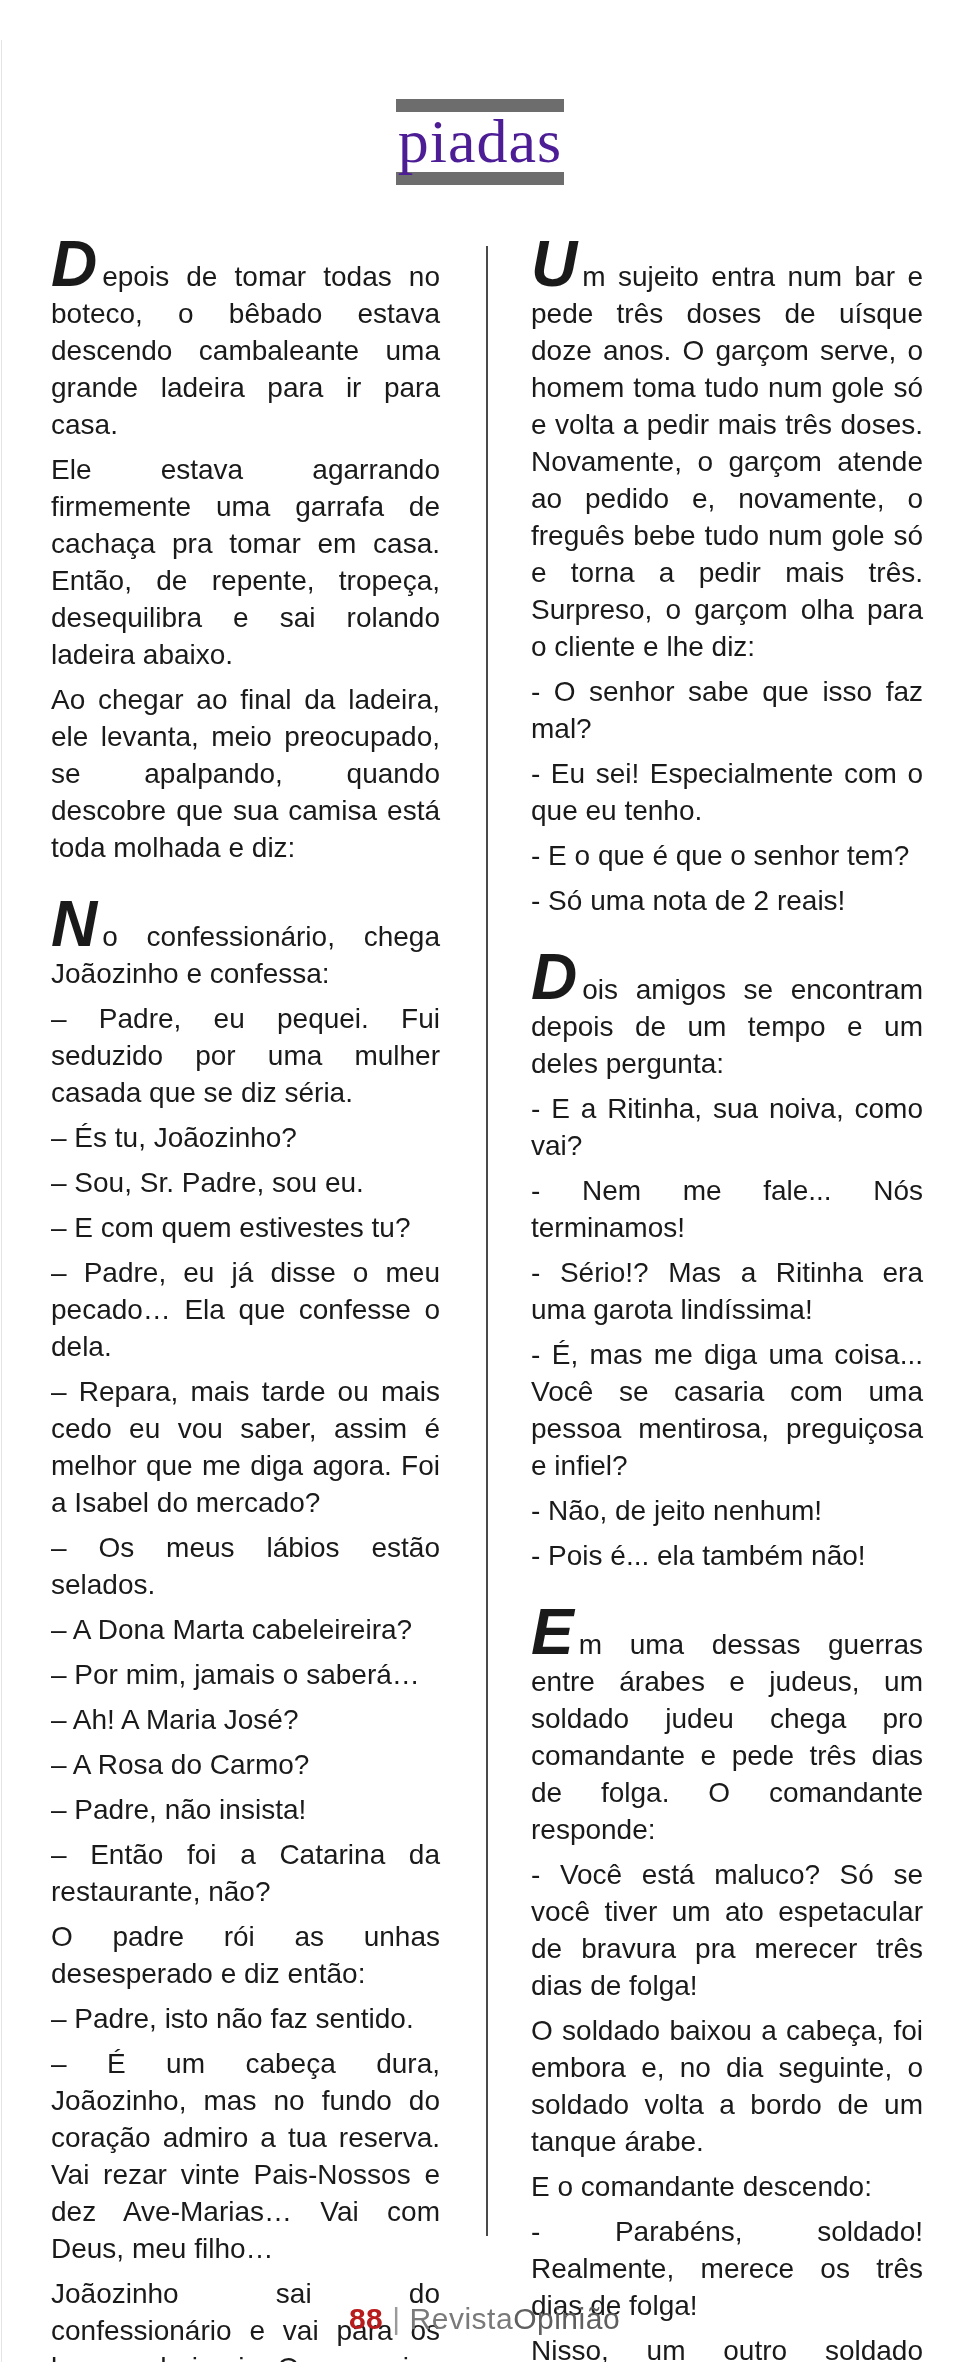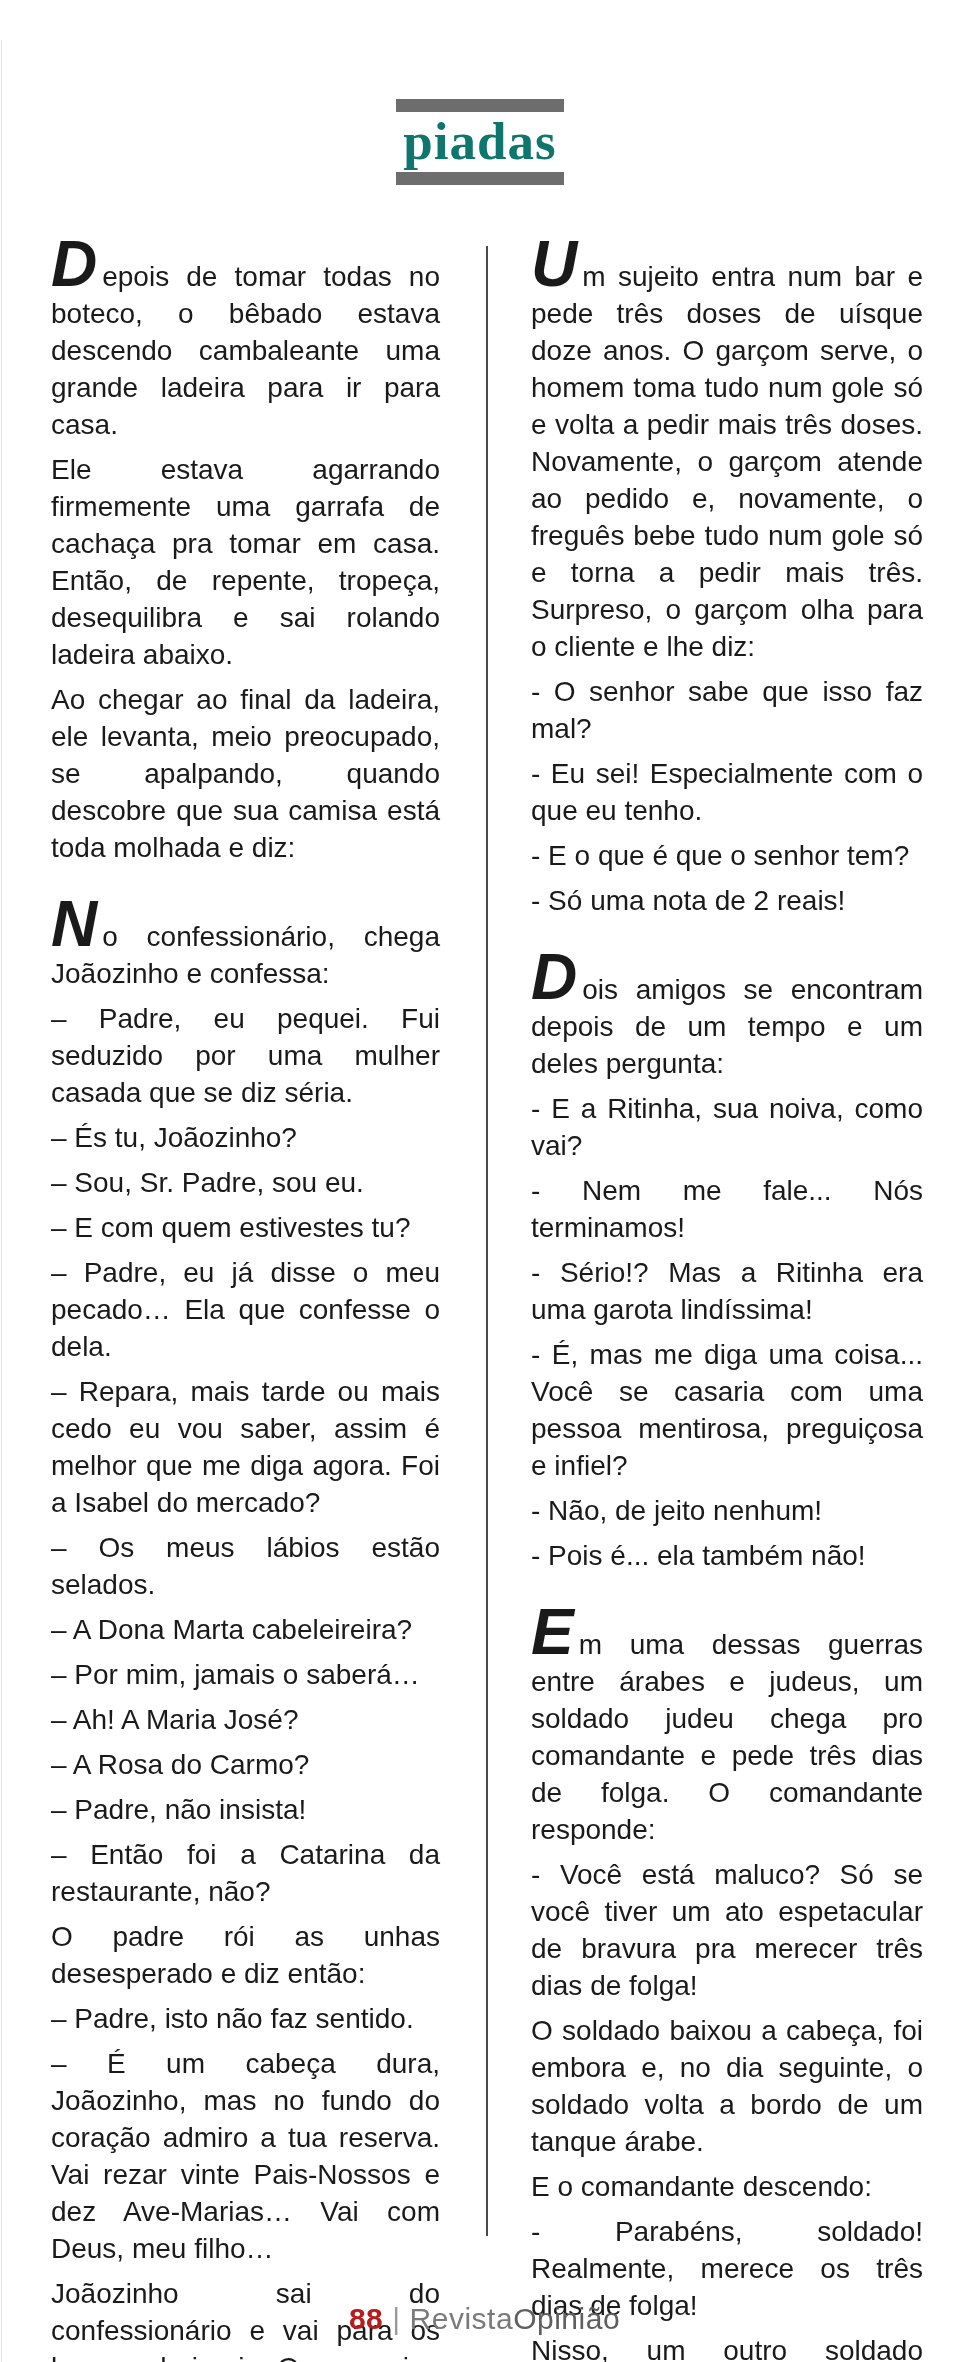--- a/index.html
+++ b/index.html
@@ -15,24 +15,24 @@
     background:#e4e4e4;
   }
   
   .masthead{
     position:absolute;top:99px;left:396px;width:168px;
     text-align:center;
   }
   .masthead .bar{height:13px;width:100%;background:#6d6d6d;}
   .masthead .title{
     font-family:"Liberation Serif", serif;
-    font-weight:700;
-    font-size:53px;
+    font-weight:400;
+    font-size:62px;
     line-height:46px;
-    color:#0f766e;
+    color:#4c1d95;
     margin:6px 0 8px 0;
     letter-spacing:1px;
   }
   
   .divider{
     position:absolute;left:486px;top:246px;
     width:2px;height:1990px;background:#4a4a4a;
   }
   .col{
     position:absolute;top:250px;

